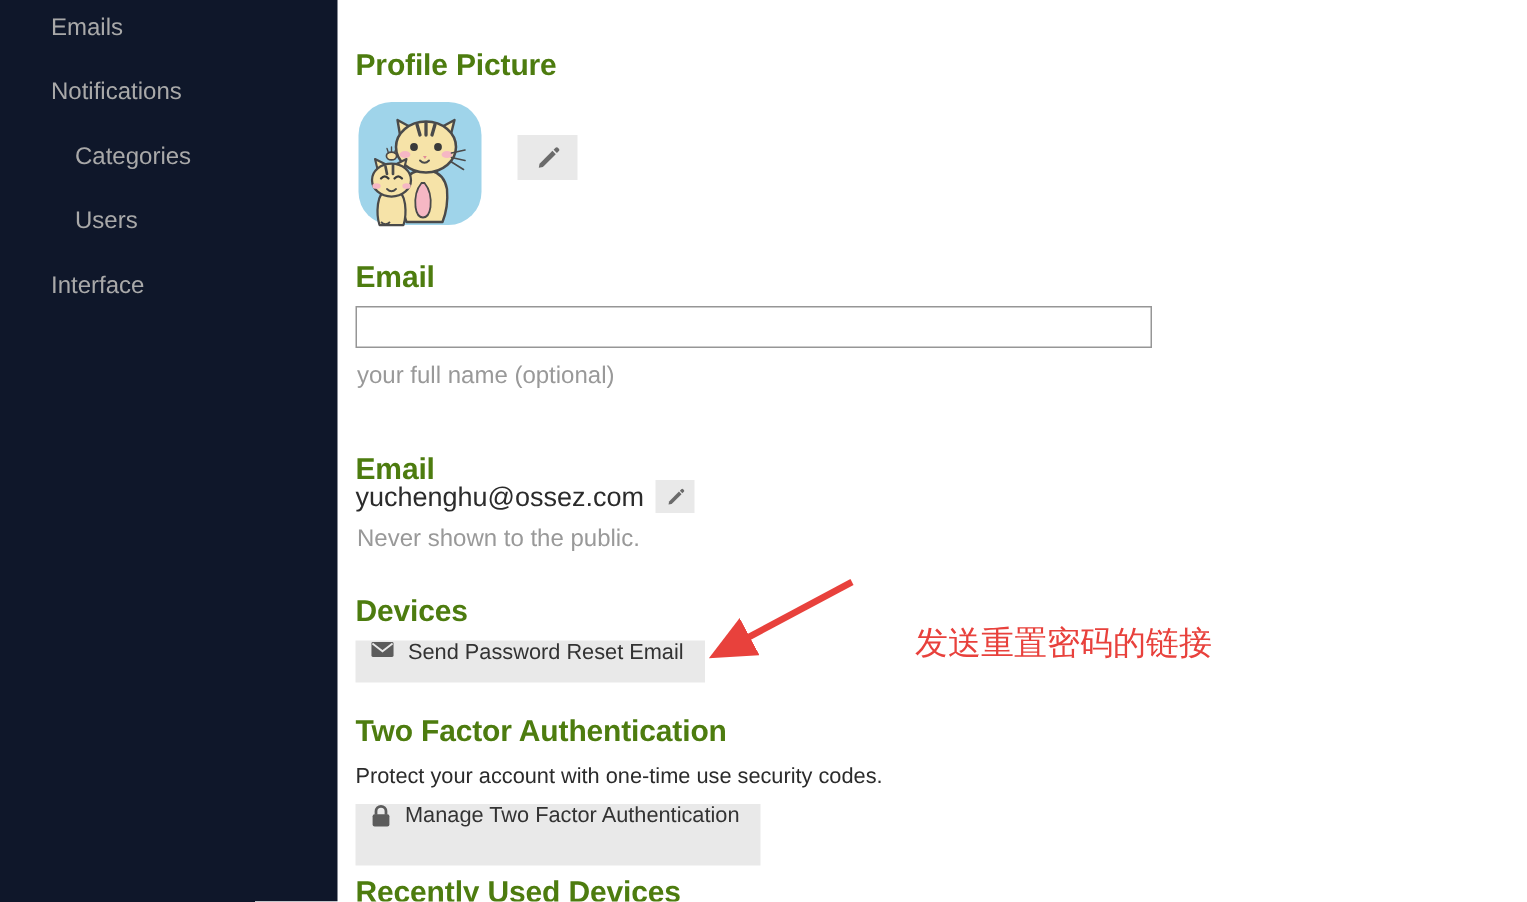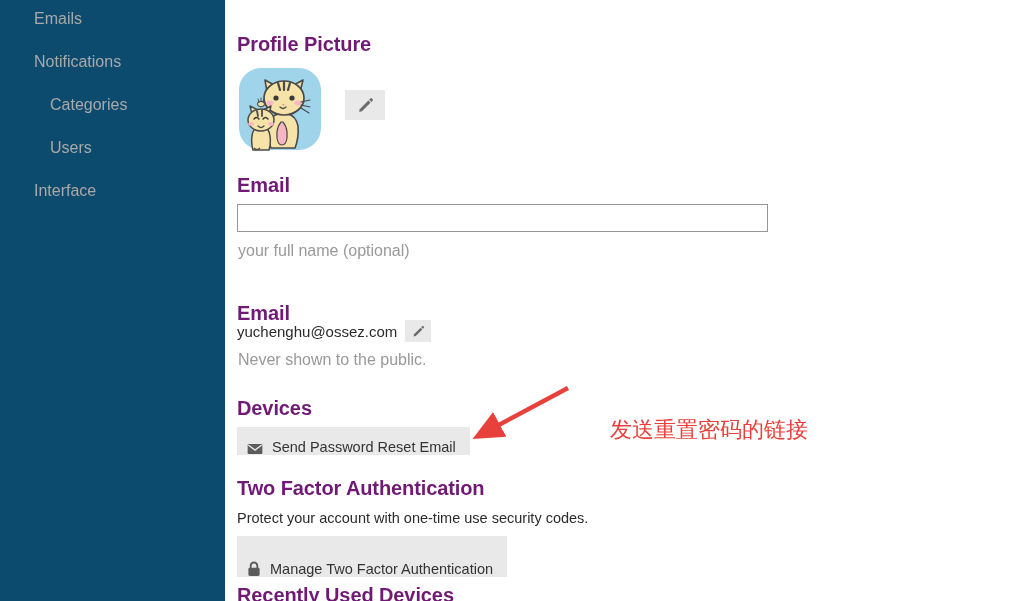--- a/index.html
+++ b/index.html
@@ -18,21 +18,21 @@
     -webkit-font-smoothing: antialiased;
   }
 
   
   .sidebar {
     position: absolute;
     left: 0;
     top: 0;
     width: 225px;
     height: 601px;
-    background: #0c4a6e;
+    background: #0f172a;
   }
   .side-item {
     color: #a9a9a9;
     font-size: 16px;
     line-height: 1;
     white-space: nowrap;
     cursor: pointer;
   }
   .side-item.lvl0 { padding-left: 34px; }
   .side-item.lvl1 { padding-left: 50px; }
@@ -46,21 +46,21 @@
   .main {
     position: absolute;
     left: 237px;
     top: 0;
     width: 700px;
   }
   h2.section-title {
     margin: 0;
     font-size: 20px;
     font-weight: bold;
-    color: #701a75;
+    color: #4d7c0f;
     letter-spacing: -0.1px;
     line-height: 1;
   }
   .hint {
     font-size: 16px;
     color: #999999;
     line-height: 1;
   }
 
   
@@ -115,39 +115,39 @@
   
   .email-title { position: absolute; top: 303px; left: 0; }
   .email-row {
     position: absolute;
     top: 320px;
     left: 0;
     display: flex;
     align-items: center;
   }
   .email-value {
-    font-size: 15px;
+    font-size: 18px;
     color: #2b2b2b;
     line-height: 1;
   }
   .btn-email-edit {
     width: 26px;
     height: 22px;
     margin-left: 8px;
   }
   .email-hint { position: absolute; top: 352px; left: 1px; }
 
   
   .pw-title { position: absolute; top: 398px; left: 0; }
   .btn-flat {
     position: absolute;
     background: #e9e9e9;
     border: 0;
     display: flex;
-    align-items: flex-end;
+    align-items: flex-start;
     font-family: "Liberation Sans", sans-serif;
     font-size: 14.5px;
     color: #333333;
     cursor: pointer;
     padding: 0 14px 0 10px;
     height: 28px;
     white-space: nowrap;
   }
   .btn-flat .glyph {
     display: inline-flex;

